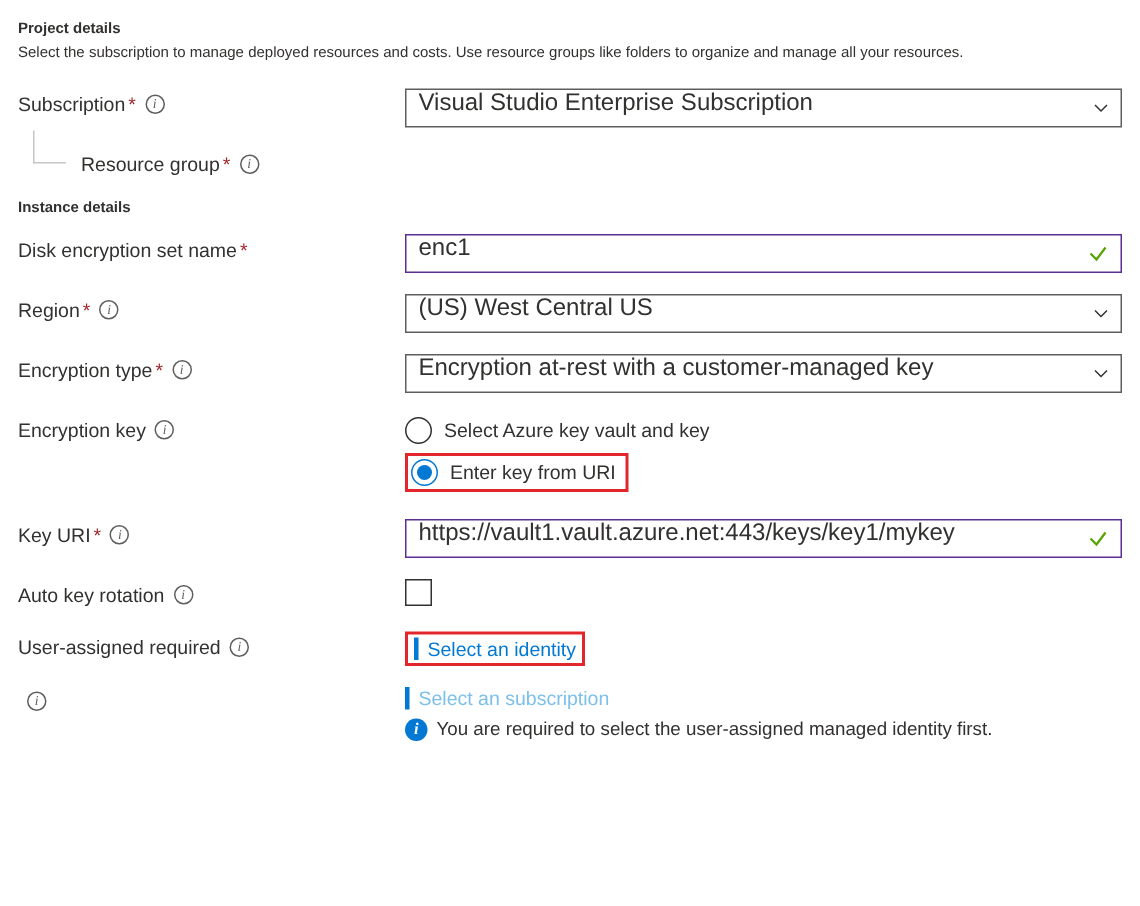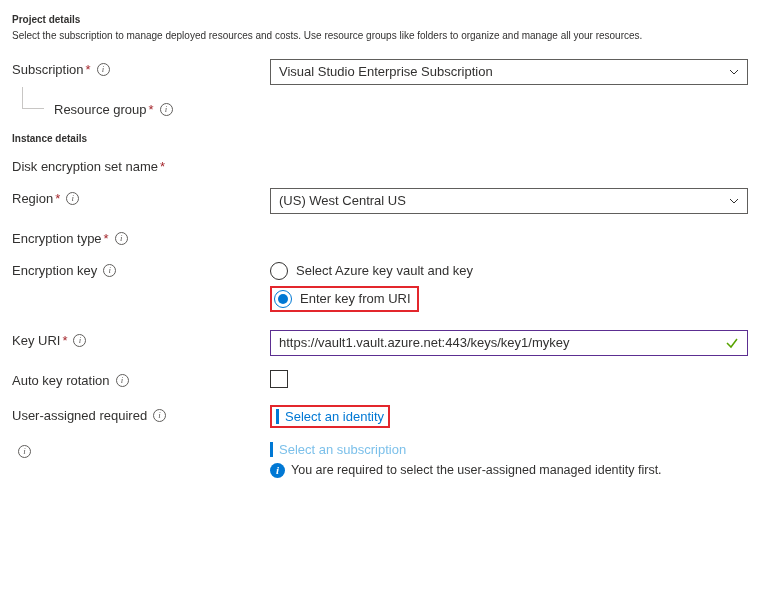--- a/index.html
+++ b/index.html
@@ -60,25 +60,24 @@
     line-height: 1;
   }
   .field-col {
     flex: 1;
   }
   .select, .textinput {
     width: 100%;
     height: 26px;
     border: 1px solid #605e5c;
     padding: 0 26px 0 8px;
-    font-size: 13px;
+    font-size: 16px;
     background: #fff;
     position: relative;
     display: flex;
-    align-items: center;
     color: #323130;
   }
   .select.active, .textinput.active {
     border-color: #5c2e91;
   }
   .textinput.valid, .select.valid { padding-right: 28px; }
   .chev {
     position: absolute; right: 8px; top: 50%; transform: translateY(-50%);
     width: 10px; height: 10px;
   }
@@ -190,20 +189,30 @@
 </div>
 
 <div class="section-title">Instance details</div>
 <div class="spacer"></div>
 
 <div class="row">
   <div class="label-col">
     <span>Disk encryption set name</span>
       <span class="req">*</span>
   </div>
+  <div class="field-col">
+    <div class="textinput active valid">
+      <span>enc1</span>
+      <span class="check">
+        <svg viewBox="0 0 14 14">
+            <path d="M2 7 L6 11 L12 3" fill="none" stroke="#57a300" stroke-width="1.5"></path>
+          </svg>
+      </span>
+    </div>
+  </div>
 </div>
 
 <div class="row">
   <div class="label-col">
     <span>Region</span>
       <span class="req">*</span>
     <span class="info-icon">i</span>
   </div>
   <div class="field-col">
     <div class="select">
@@ -215,20 +224,30 @@
       </span>
     </div>
   </div>
 </div>
 
 <div class="row">
   <div class="label-col">
     <span>Encryption type</span>
       <span class="req">*</span>
     <span class="info-icon">i</span>
+  </div>
+  <div class="field-col">
+    <div class="select">
+      <span>Encryption at-rest with a customer-managed key</span>
+      <span class="chev">
+        <svg viewBox="0 0 10 10">
+            <path d="M1 3 L5 7 L9 3" fill="none" stroke="#323130" stroke-width="1"></path>
+          </svg>
+      </span>
+    </div>
   </div>
 </div>
 
 <div class="row" style="margin-bottom:18px;">
   <div class="label-col">
     <span>Encryption key</span>
     <span class="info-icon">i</span>
   </div>
   <div class="field-col radio-group">
     <div class="radio-row">

